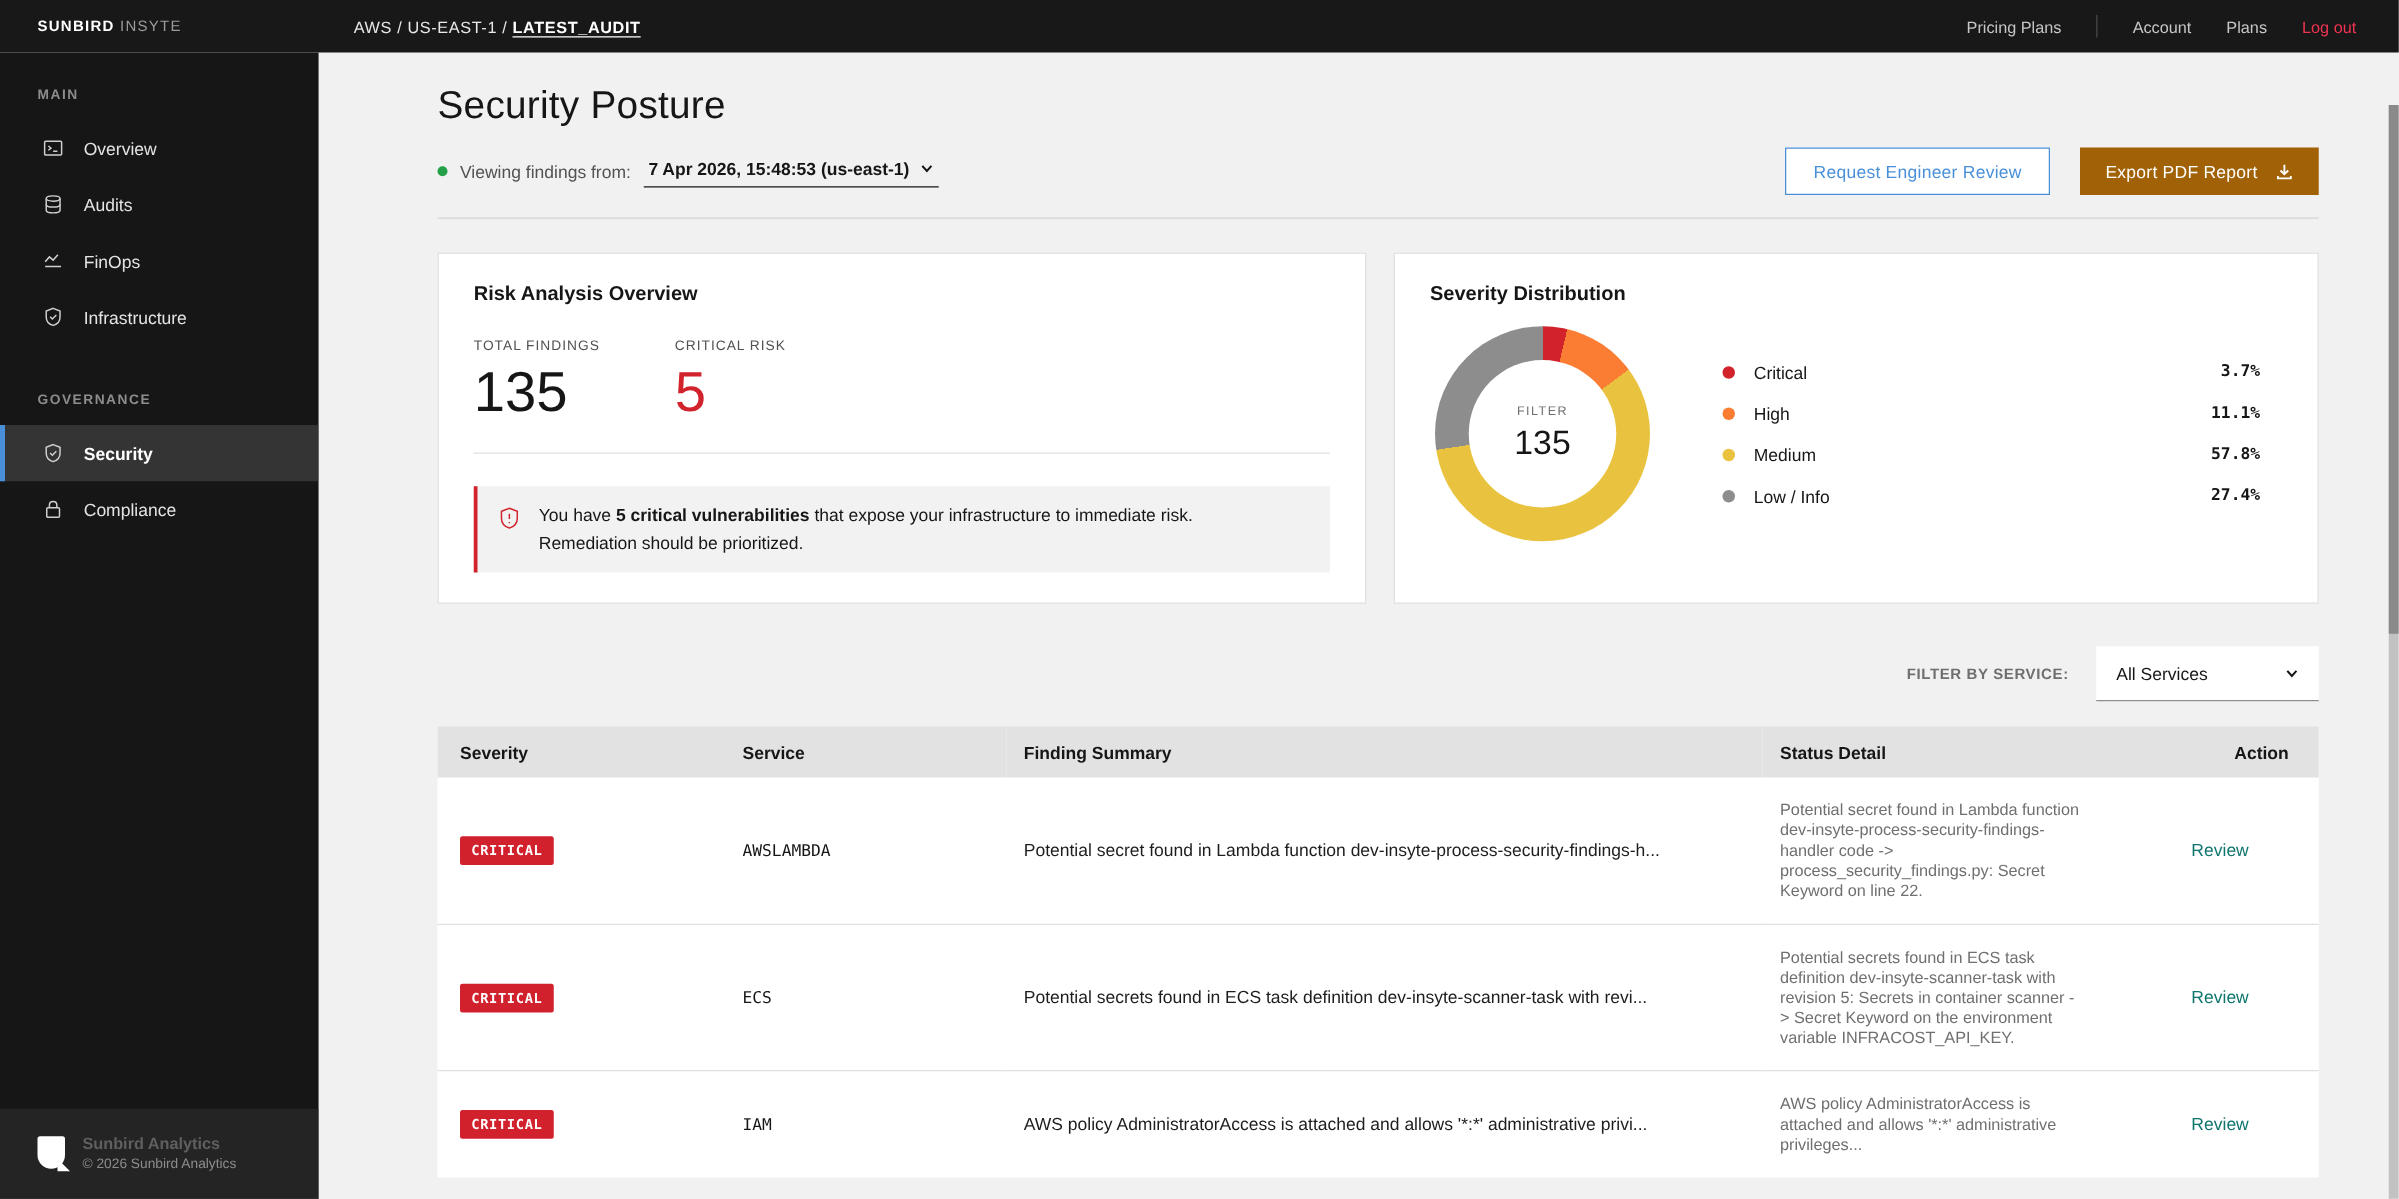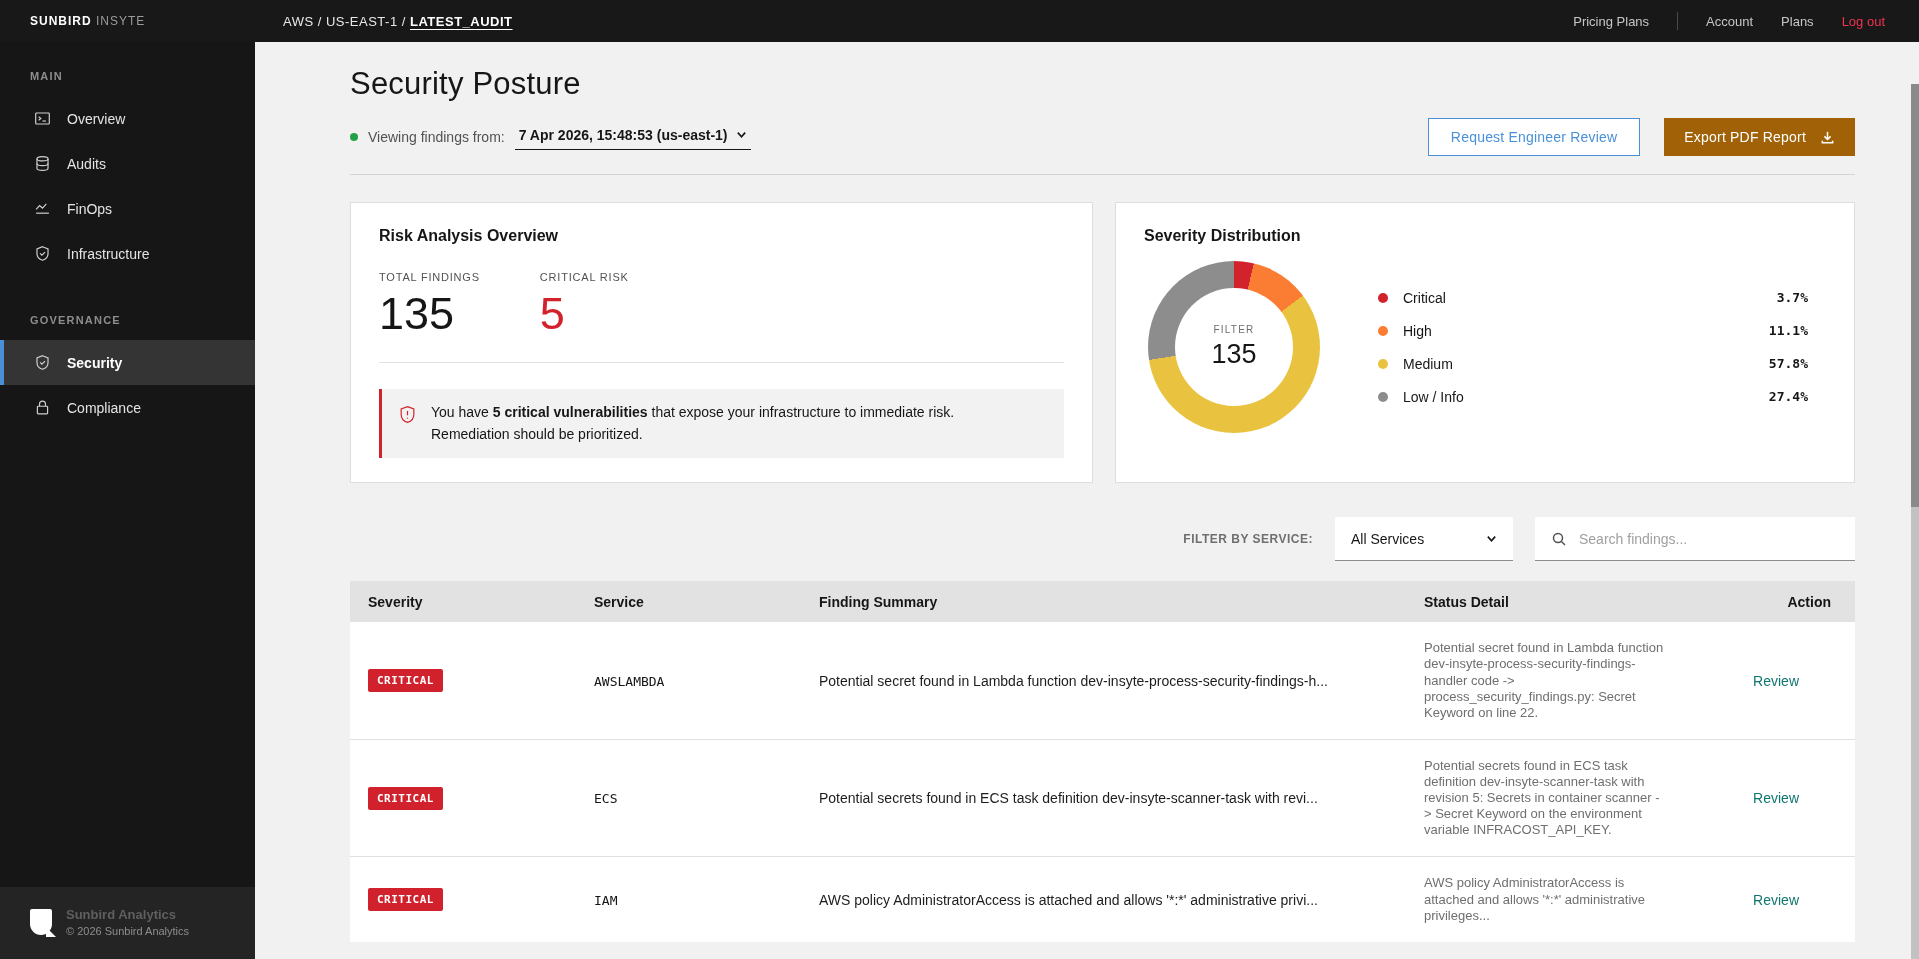--- a/index.html
+++ b/index.html
@@ -290,27 +290,20 @@
         </div>
       </div>
 
       <div class="filter-row">
         <span class="filter-label">FILTER BY SERVICE:</span>
         <div class="select-box">
           <span class="val">All Services</span>
           <svg class="chev" viewBox="0 0 12 12">
               <polyline points="2,4 6,8.5 10,4"></polyline>
             </svg>
-        </div>
-        <div class="search-box">
-          <svg viewBox="0 0 16 16">
-              <circle cx="7" cy="7" r="4.5"></circle>
-              <line x1="10.5" y1="10.5" x2="14" y2="14"></line>
-            </svg>
-          <input type="text" placeholder="Search findings..." style="">
         </div>
       </div>
 
       <div class="findings-table">
         <table>
           <thead>
             <tr>
               <th class="col-sev">Severity</th>
               <th class="col-svc">Service</th>
               <th class="col-sum">Finding Summary</th>

